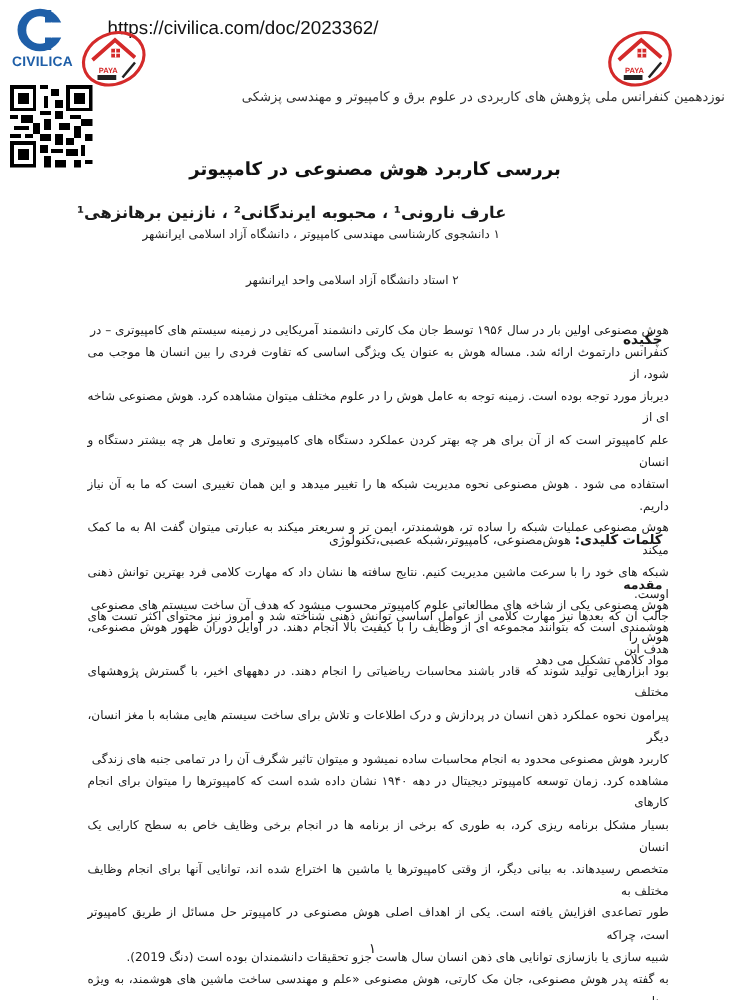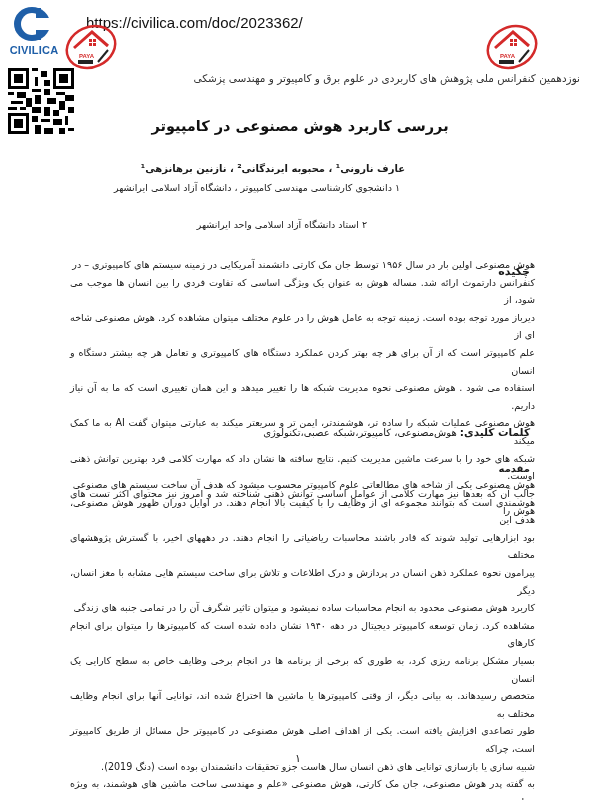--- a/index.html
+++ b/index.html
@@ -14,23 +14,23 @@
   .url { left: 86px; top: 14px; font-family: Liberation Sans, sans-serif; font-size: 15px; color: #111; }
 
   .paya { width: 58px; height: 52px; }
   .paya-left { left: 62px; top: 20px; }
   .paya-right { left: 483px; top: 20px; }
 
   .qr { left: 8px; top: 68px; width: 66px; height: 66px; }
 
   .conf { right: 20px; top: 72px; font-size: 10.5px; color: #333; direction: rtl; white-space: nowrap; }
 
-  .title { left: 0; right: 0; top: 118px; text-align: center; font-size: 14.5px; font-weight: bold; direction: rtl; color: #111; }
+  .title { left: 0; right: 0; top: 128px; text-align: center; font-size: 14.5px; font-weight: bold; direction: rtl; color: #111; }
 
-  .authors { right: 195px; top: 163px; font-size: 10px; font-weight: bold; direction: rtl; white-space: nowrap; }
+  .authors { right: 195px; top: 163px; font-size: 13px; font-weight: bold; direction: rtl; white-space: nowrap; }
   .aff1 { right: 200px; top: 182px; font-size: 9.5px; direction: rtl; white-space: nowrap; color: #222; }
   .aff2 { right: 233px; top: 199px; font-size: 9.5px; direction: rtl; white-space: nowrap; color: #222; margin-top: 20px; }
 
   .sec-head { font-size: 11px; font-weight: bold; direction: rtl; }
   .abs-head { right: 70px; top: 241px; margin-top: 24px; }
 
   .para { left: 70px; width: 465px; direction: rtl; text-align: justify; font-size: 9.6px; line-height: 17.6px; color: #1a1a1a; }
   .para p { margin: 0; text-align-last: right; }
   .abstract { top: 256px; }
 
@@ -141,20 +141,21 @@
 <div class="abs sec-head abs-head">چکیده</div>
 <div class="abs para abstract">
   <p>هوش مصنوعی اولین بار در سال ۱۹۵۶ توسط جان مک کارتی  دانشمند آمریکایی در زمینه سیستم های کامپیوتری – در</p>
   <p>کنفرانس دارتموث ارائه شد. مساله هوش به عنوان یک ویژگی اساسی که تفاوت فردی را بین انسان ها موجب می شود، از</p>
   <p>دیرباز مورد توجه بوده است. زمینه توجه به عامل هوش را در علوم مختلف میتوان مشاهده کرد. هوش مصنوعی شاخه ای از</p>
   <p>علم کامپیوتر است که از آن برای هر چه بهتر کردن عملکرد دستگاه های کامپیوتری و تعامل هر چه بیشتر دستگاه و انسان</p>
   <p>استفاده می شود . هوش مصنوعی نحوه مدیریت شبکه ها را تغییر میدهد و این همان تغییری است که ما به آن نیاز داریم.</p>
   <p>هوش مصنوعی عملیات شبکه را ساده تر، هوشمندتر، ایمن تر و سریعتر میکند به عبارتی میتوان گفت AI به ما کمک میکند</p>
   <p>شبکه های خود را با سرعت ماشین مدیریت کنیم. نتایج سافته ها نشان داد که مهارت کلامی فرد بهترین توانش ذهنی اوست.</p>
   <p>جالب آن که بعدها نیز مهارت کلامی از عوامل اساسی توانش ذهنی شناخته شد و امروز نیز محتوای اکثر تست های هوش را</p>
+  <p>مواد کلامی تشکیل می دهد</p>
 </div>
 
 <div class="abs keywords">
   <b>کلمات کلیدی:</b><span> هوش‌مصنوعی، کامپیوتر،شبکه عصبی،تکنولوژی</span>
 </div>
 
 <div class="abs sec-head intro-head">مقدمه</div>
 <div class="abs para intro">
   <p>هوش مصنوعی یکی از شاخه های مطالعاتی علوم کامپیوتر محسوب میشود که هدف آن ساخت سیستم های مصنوعی</p>
   <p>هوشمندی است که بتوانند مجموعه ای از وظایف را با کیفیت بالا انجام دهند. در اوایل دوران ظهور هوش مصنوعی، هدف این</p>

